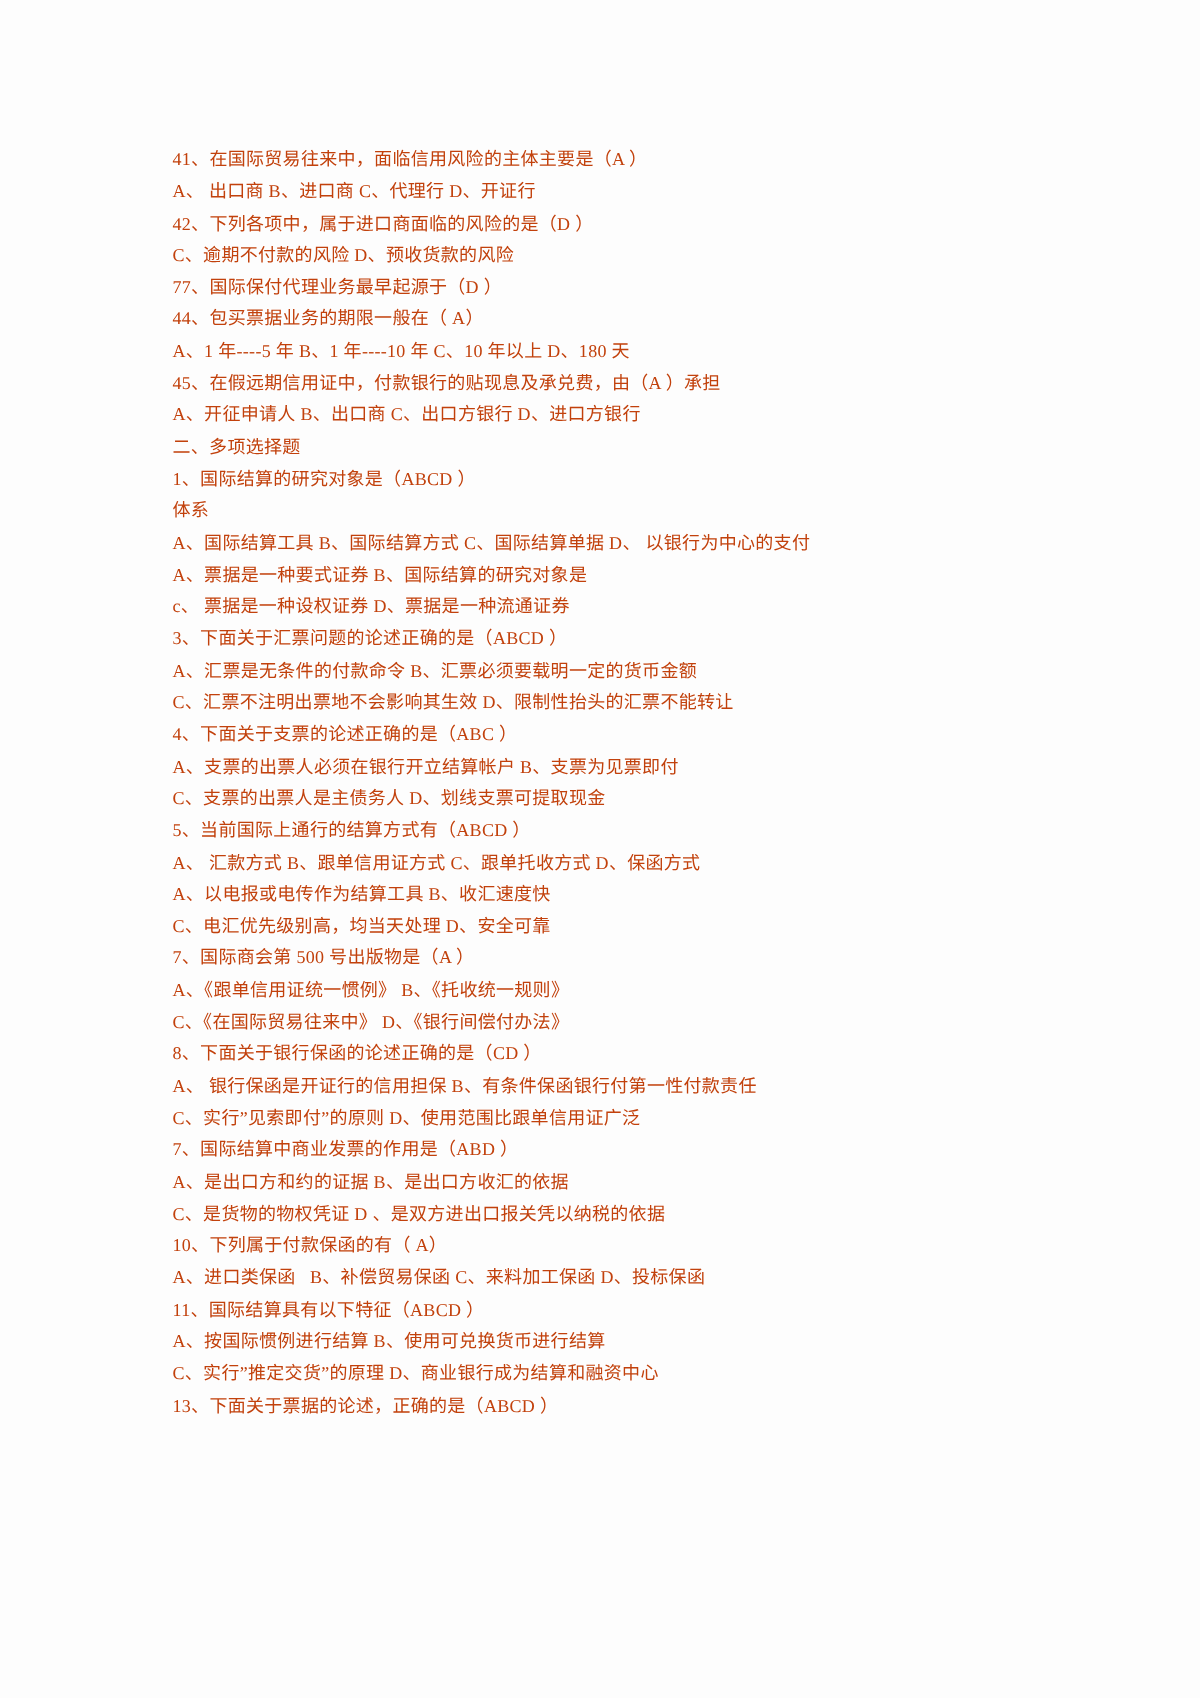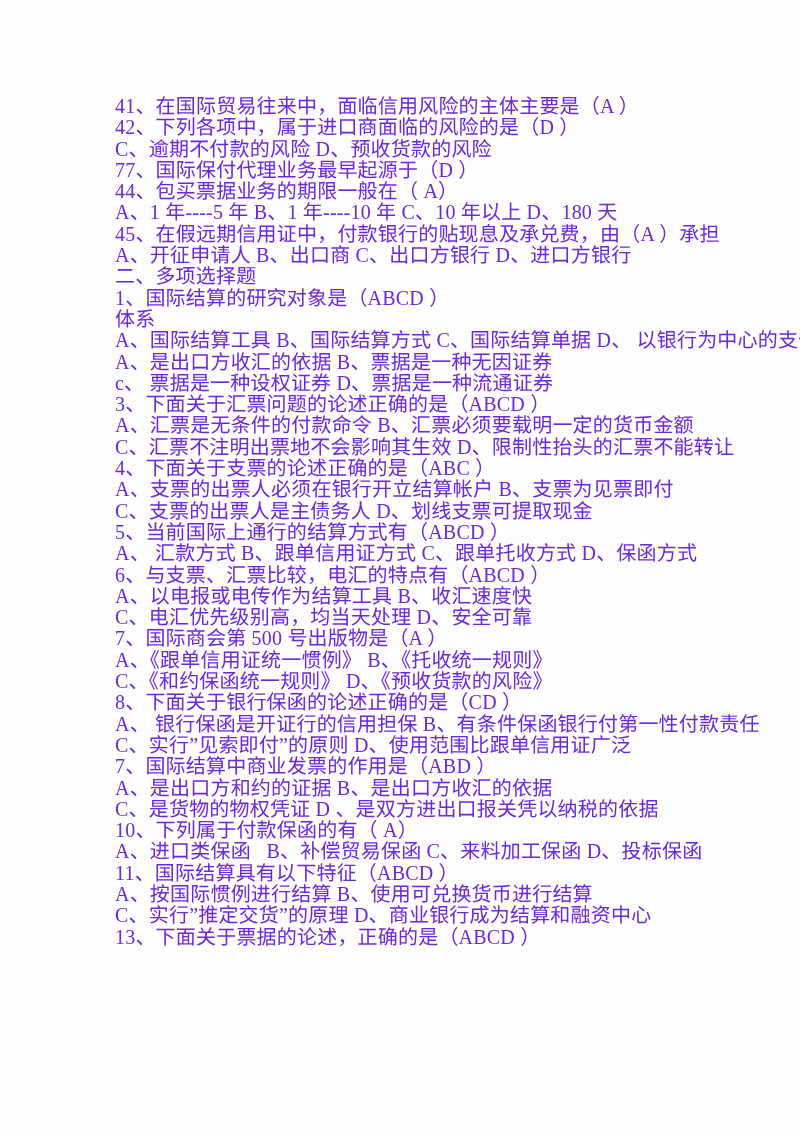--- a/index.html
+++ b/index.html
@@ -18,61 +18,61 @@
     background: #fdfdfd;
   }
   .text-block {
     position: absolute;
     left: 115px;
     top: 96px;
     width: 620px;
   }
   .line {
     white-space: pre;
-    font-size: 20px;
+    font-size: 12px;
     line-height: 21.3px;
     height: 21.3px;
-    color: #6d28d9;
+    color: #c2410c;
     letter-spacing: 0.2px;
   }
 </style>
 </head>
 <body>
 
 <div class="page" style="background: rgb(253, 253, 253);">
   <div class="text-block" style="color: rgb(27, 27, 27);">
 
   <div class="line">41、在国际贸易往来中，面临信用风险的主体主要是（A ）</div>
+      <div class="line">A、 出口商 B、进口商 C、代理行 D、开证行</div>
       <div class="line">42、下列各项中，属于进口商面临的风险的是（D ）</div>
       <div class="line">C、逾期不付款的风险 D、预收货款的风险</div>
       <div class="line">77、国际保付代理业务最早起源于（D ）</div>
       <div class="line">44、包买票据业务的期限一般在（ A）</div>
       <div class="line">A、1 年----5 年 B、1 年----10 年 C、10 年以上 D、180 天</div>
       <div class="line">45、在假远期信用证中，付款银行的贴现息及承兑费，由（A ）承担</div>
       <div class="line">A、开征申请人 B、出口商 C、出口方银行 D、进口方银行</div>
       <div class="line">二、多项选择题</div>
       <div class="line">1、国际结算的研究对象是（ABCD ）</div>
       <div class="line">体系</div>
       <div class="line">A、国际结算工具 B、国际结算方式 C、国际结算单据 D、 以银行为中心的支付</div>
-      <div class="line">A、是出口方收汇的依据 B、票据是一种无因证券</div>
+      <div class="line">A、票据是一种要式证券 B、国际结算的研究对象是</div>
       <div class="line">c、 票据是一种设权证券 D、票据是一种流通证券</div>
       <div class="line">3、下面关于汇票问题的论述正确的是（ABCD ）</div>
       <div class="line">A、汇票是无条件的付款命令 B、汇票必须要载明一定的货币金额</div>
       <div class="line">C、汇票不注明出票地不会影响其生效 D、限制性抬头的汇票不能转让</div>
       <div class="line">4、下面关于支票的论述正确的是（ABC ）</div>
       <div class="line">A、支票的出票人必须在银行开立结算帐户 B、支票为见票即付</div>
       <div class="line">C、支票的出票人是主债务人 D、划线支票可提取现金</div>
       <div class="line">5、当前国际上通行的结算方式有（ABCD ）</div>
       <div class="line">A、 汇款方式 B、跟单信用证方式 C、跟单托收方式 D、保函方式</div>
-      <div class="line">6、与支票、汇票比较，电汇的特点有（ABCD ）</div>
       <div class="line">A、以电报或电传作为结算工具 B、收汇速度快</div>
       <div class="line">C、电汇优先级别高，均当天处理 D、安全可靠</div>
       <div class="line">7、国际商会第 500 号出版物是（A ）</div>
       <div class="line">A、《跟单信用证统一惯例》 B、《托收统一规则》</div>
-      <div class="line">C、《和约保函统一规则》 D、《预收货款的风险》</div>
+      <div class="line">C、《在国际贸易往来中》 D、《银行间偿付办法》</div>
       <div class="line">8、下面关于银行保函的论述正确的是（CD ）</div>
       <div class="line">A、 银行保函是开证行的信用担保 B、有条件保函银行付第一性付款责任</div>
       <div class="line">C、实行”见索即付”的原则 D、使用范围比跟单信用证广泛</div>
       <div class="line">7、国际结算中商业发票的作用是（ABD ）</div>
       <div class="line">A、是出口方和约的证据 B、是出口方收汇的依据</div>
       <div class="line">C、是货物的物权凭证 D 、是双方进出口报关凭以纳税的依据</div>
       <div class="line">10、下列属于付款保函的有（ A）</div>
       <div class="line">A、进口类保函   B、补偿贸易保函 C、来料加工保函 D、投标保函</div>
       <div class="line">11、国际结算具有以下特征（ABCD ）</div>
       <div class="line">A、按国际惯例进行结算 B、使用可兑换货币进行结算</div>

